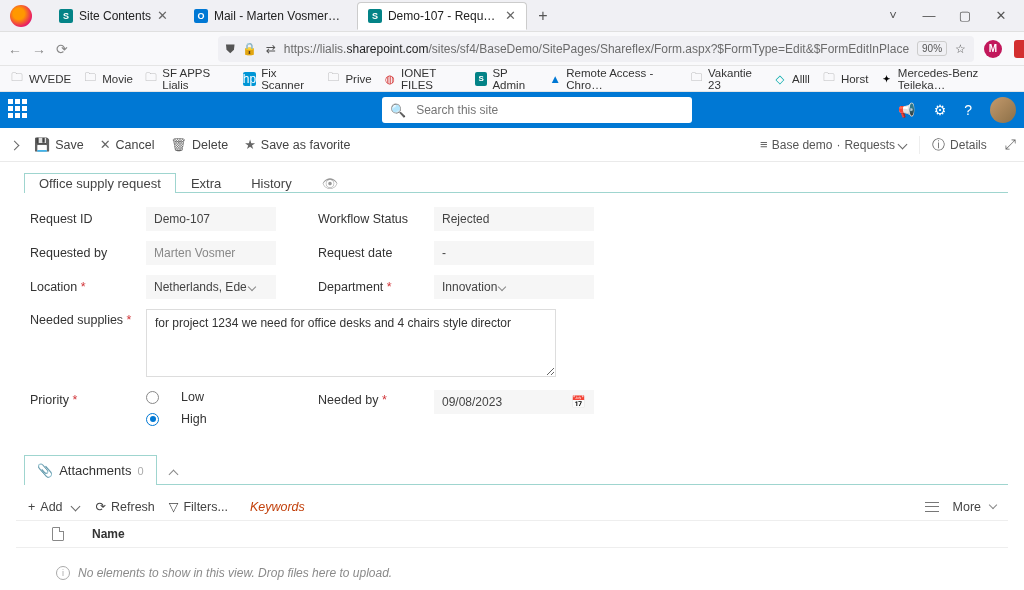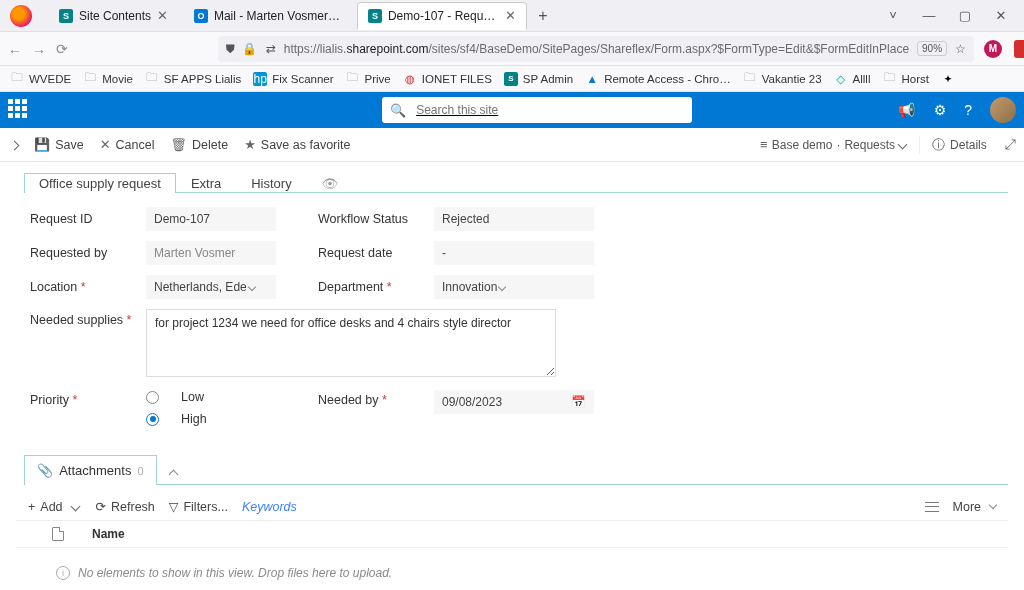--- a/index.html
+++ b/index.html
@@ -87,21 +87,21 @@
     padding: 0 8px; gap:12px;
   }
   .waffle { width:22px;height:22px; display:grid; grid-template-columns:repeat(3,5px); grid-template-rows:repeat(3,5px); gap:2px; }
   .waffle span{background:#fff;}
   .search {
     margin-left: 340px;
     width: 310px; height:26px; background:#fff; border-radius:3px;
     display:flex;align-items:center; padding:0 8px; gap:8px; color:#777;
   }
   .search-icon{ color:#0078d4; font-size:13px; margin-right:2px;}
-  .search input{ border:none;outline:none;flex:1;font-size:12px;background:transparent;text-decoration:underline;}
+  .search input{ border:none;outline:none;flex:1;font-size:12px;background:transparent;}
   .suite-right{ margin-left:auto; display:flex; align-items:center; gap:18px; color:#fff; font-size:14px;}
   .avatar{width:26px;height:26px;border-radius:50%;background:linear-gradient(135deg,#c49a6c,#8b6f47);}
 
   
   .ribbon {
     height: 34px; display:flex; align-items:center;
     border-bottom:1px solid #eaeaea; padding:0 8px; font-size:12.5px; color:#444;
     background:#fff;
   }
   .ribbon .rb { display:flex; align-items:center; gap:5px; padding:0 8px; cursor:default;}
@@ -169,21 +169,21 @@
   .atab.active{border-color:#9fd5cf;background:#fff;}
   .atab .cnt{color:#aaa;font-size:11px;}
   .atab .up{width:10px;height:10px;display:inline-block;}
   .atab .up::before{content:"";display:block;width:6px;height:6px;border-left:1.5px solid #888;border-top:1.5px solid #888;transform:rotate(45deg);margin-top:3px;}
 
   .att-toolbar{
     display:flex;align-items:center;gap:14px;padding:6px 12px;color:#444;font-size:12.5px;
   }
   .att-toolbar .tool{display:flex;align-items:center;gap:5px;}
   .att-toolbar .spacer{flex:1;}
-  .kw{color:#3b82f6;font-style:italic;}
+  .kw{color:#c2410c;font-style:italic;margin-left:8px;}
   .more-dd::after{content:"";display:inline-block;margin-left:4px;width:5px;height:5px;border-right:1.5px solid #888;border-bottom:1.5px solid #888;transform:rotate(45deg);position:relative;top:-2px;}
   .hamlines{width:14px;height:10px;display:inline-block;border-top:1.5px solid #777;border-bottom:1.5px solid #777;position:relative;}
   .hamlines::after{content:"";position:absolute;left:0;right:0;top:3.5px;border-top:1.5px solid #777;}
 
   .att-header{
     display:flex;align-items:center;gap:28px;padding:6px 20px 6px 36px;
     border-top:1px solid #eee;border-bottom:1px solid #eee;color:#333;font-weight:600;font-size:12px;
   }
   .doc-ic{width:12px;height:14px;border:1.5px solid #888;border-radius:1px;position:relative;}
   .doc-ic::after{content:"";position:absolute;right:-1px;top:-1px;width:4px;height:4px;background:#fff;border-left:1.5px solid #888;border-bottom:1.5px solid #888;}
@@ -283,20 +283,21 @@
   <div class="bm">
       <span class="ico" style="color:#0aa;">◇</span>
       <span>Allll</span>
     </div>
   <div class="bm">
       <span class="ico folder-ico">🗀</span>
       <span>Horst</span>
     </div>
   <div class="bm">
       <span class="ico mb-ic">✦</span>
+      <span>Mercedes-Benz Teileka…</span>
     </div>
 </div>
 
 <div class="suite">
   <div class="waffle">
     <span></span>
       <span></span>
       <span></span>
       <span></span>
       <span></span>

